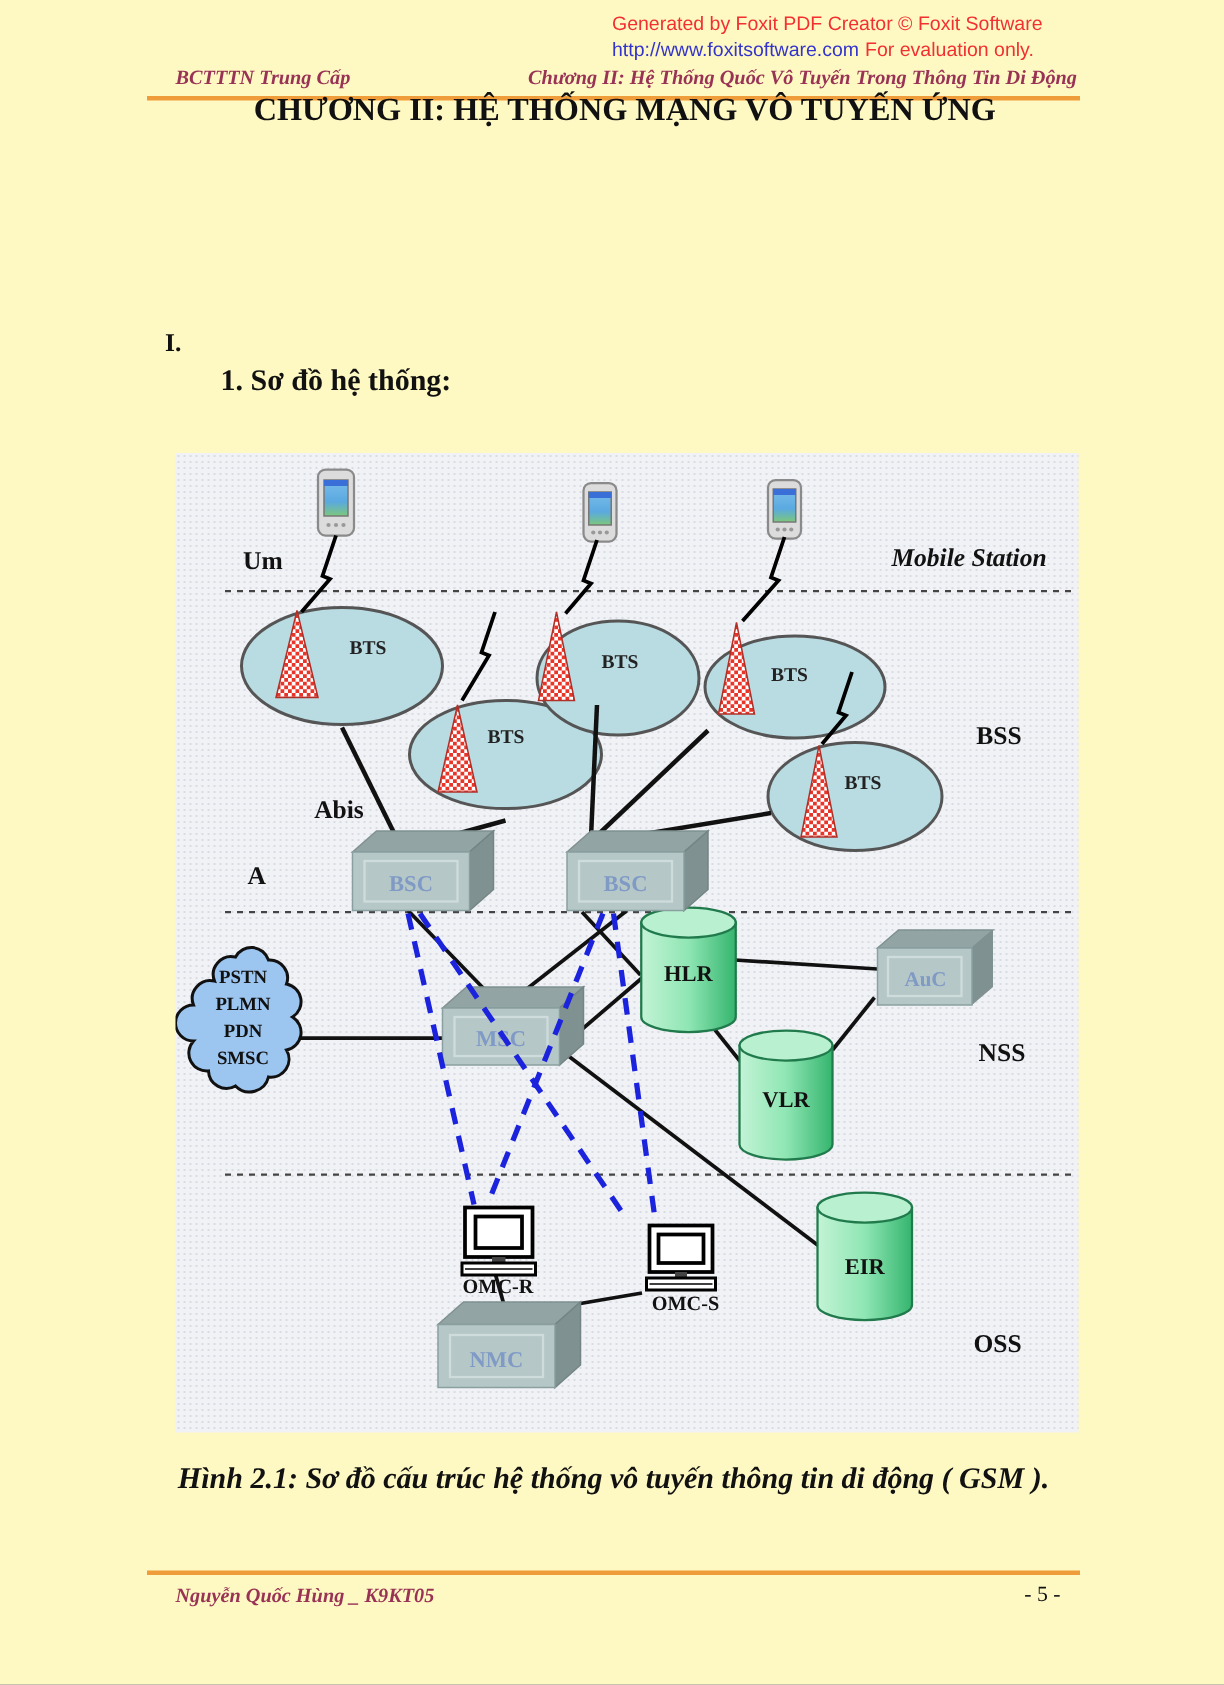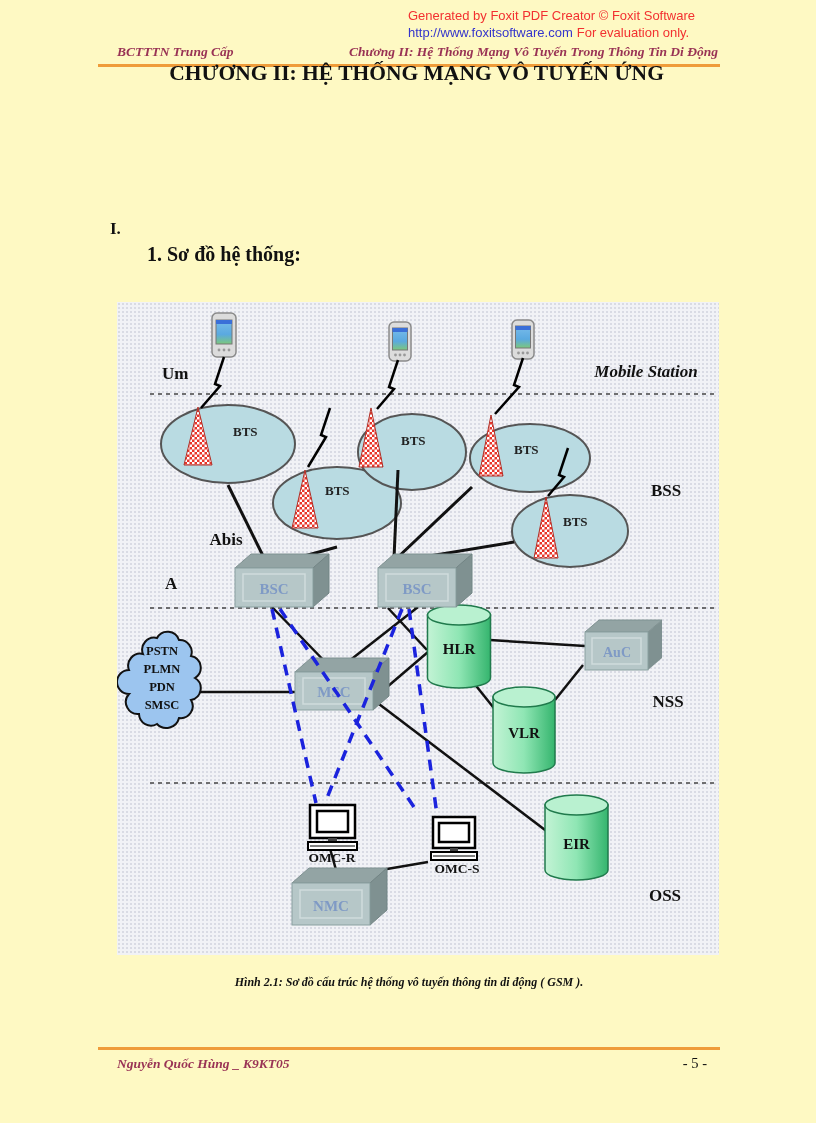--- a/index.html
+++ b/index.html
@@ -33,37 +33,37 @@
   .lbl-region { font-size:17px; font-weight:bold; fill:#111; }
   .lbl-region-i { font-size:17px; font-weight:bold; font-style:italic; fill:#111; }
   .lbl-bts { font-size:13px; font-weight:bold; fill:#222; }
   .lbl-box { font-size:15px; font-weight:bold; fill:#7f9ac5; }
   .lbl-box-sm { font-size:14px; font-weight:bold; fill:#7f9ac5; }
   .lbl-cyl { font-size:15px; font-weight:bold; fill:#111; }
   .lbl-omc { font-size:13.5px; font-weight:bold; fill:#111; }
   .lbl-cloud { font-size:12.5px; font-weight:bold; fill:#111; }
   
   .caption { position:absolute; left:98px; top:975px; width:622px; text-align:center;
-    font-weight:bold; font-style:italic; font-size:12px; color:#111; }
+    font-weight:bold; font-style:italic; font-size:20px; color:#111; }
   .pfooter-left { position:absolute; left:117px; top:1056px; color:#993355; font-weight:bold; font-style:italic; font-size:13.5px; }
   .pfooter-page { position:absolute; right:109px; top:1055px; font-size:14.5px; color:#111; }
 </style>
 </head>
 <body>
 
 <div class="page">
 
   <div class="watermark">
     <div class="wm1">Generated by Foxit PDF Creator © Foxit Software</div>
     <div><span class="wm-url">http://www.foxitsoftware.com</span><span class="wm-eval">For evaluation only.</span></div>
   </div>
 
   <div class="pheader">
     <span>BCTTTN Trung Cấp</span>
-    <span>Chương II: Hệ Thống Mạng Vô Tuyến Trong Thông Tin Di Động</span>
+    <span>Chương II: Hệ Thống Quốc Vô Tuyến Trong Thông Tin Di Động</span>
   </div>
   <div class="rule top"></div>
 
   <div class="title">
     <div>CHƯƠNG II: HỆ THỐNG MẠNG VÔ TUYẾN ỨNG</div>
   </div>
 
   <div class="section">
     <span>I.</span>
   </div>

